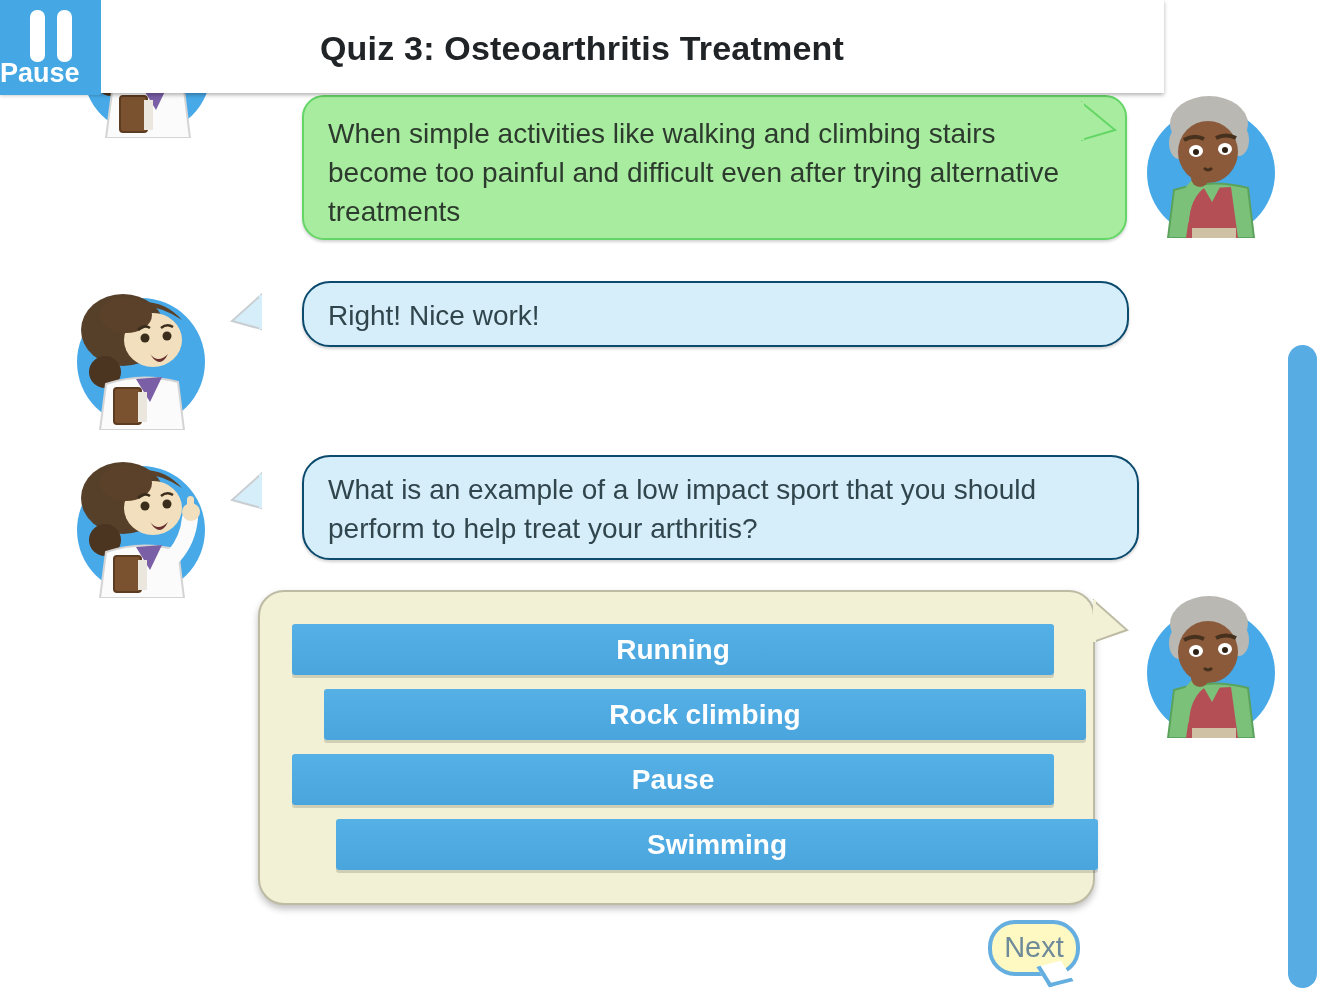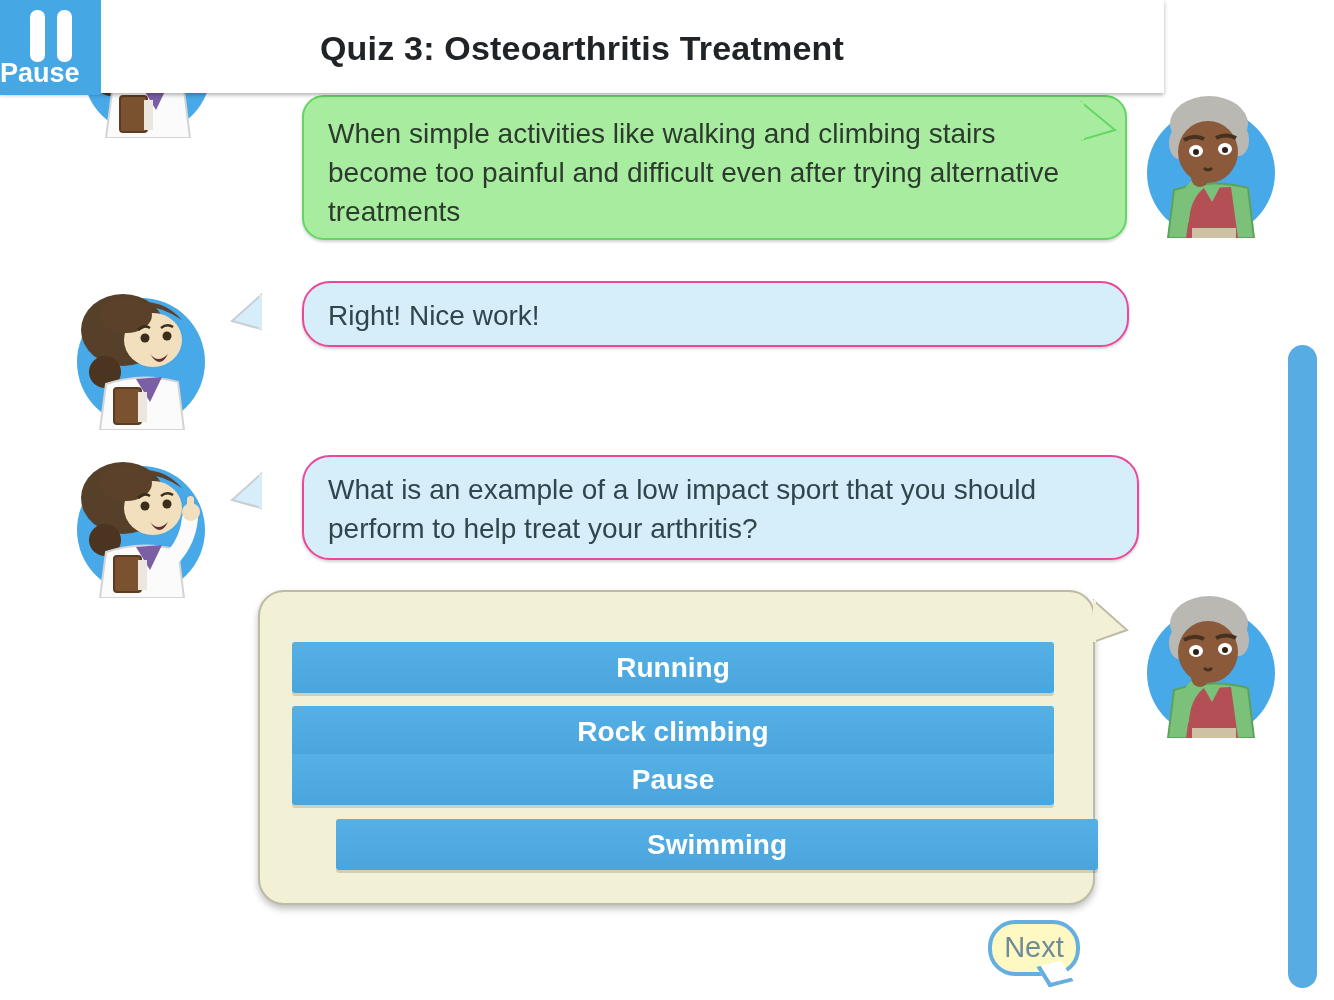--- a/index.html
+++ b/index.html
@@ -32,21 +32,21 @@
   .avatar{position:absolute;width:150px;height:150px;z-index:1;}
   .avatar svg{width:150px;height:150px;display:block;}
   
   .bubble{position:absolute;box-sizing:border-box;z-index:2;margin-left:44px;}
   .bubble-green{
     background:#a8ec9f;border:2px solid #64d666;border-radius:22px;
     box-shadow:0 2px 3px rgba(0,0,0,0.18);
     color:#2d3b2e;font-size:28px;line-height:39px;padding:17px 24px;
   }
   .bubble-blue{
-    background:#d5eefa;border:2px solid #ec4899;border-radius:28px;
+    background:#d5eefa;border:2px solid #0c4a6e;border-radius:28px;
     box-shadow:0 2px 3px rgba(0,0,0,0.18);
     color:#31454c;font-size:28px;line-height:39px;padding:13px 24px;
   }
   .tail{position:absolute;z-index:3;}
   
   .answer-panel{
     position:absolute;left:258px;top:590px;width:837px;height:315px;box-sizing:border-box;
     background:#f2f0d5;border:2px solid #bdbba4;border-radius:26px;
     box-shadow:0 4px 7px rgba(0,0,0,0.25);z-index:2;
   }
@@ -192,22 +192,22 @@
       <polygon points="70,99 96,97 84,122" fill="#7a5fa6"></polygon>
       <path d="M108 108 Q122 92 124 70" stroke="#fbfbfb" stroke-width="16" fill="none" stroke-linecap="round"></path>
       <circle cx="125" cy="64" r="9" fill="#f2dfbd"></circle>
       <rect x="121" y="48" width="7" height="16" rx="3.5" fill="#f2dfbd"></rect>
       <rect x="48" y="108" width="27" height="36" rx="3" fill="#7a5230" stroke="#5c3b20" stroke-width="2"></rect>
       <rect x="72" y="112" width="9" height="30" fill="#ece7de"></rect>
     </svg>
   </div>
 
   <div class="answer-panel">
-    <button class="answer-btn" style="top:32px;margin-top:18px;">Running</button>
-    <button class="answer-btn" style="top:114px;">Rock climbing</button>
+    <button class="answer-btn" style="top:32px;">Running</button>
+    <button class="answer-btn" style="top:97px;margin-left:32px;">Rock climbing</button>
     <button class="answer-btn" style="top:162px;">Pause</button>
     <button class="answer-btn" style="top:227px;margin-left:44px;">Swimming</button>
   </div>
   <svg class="tail" style="left:1093px;top:598px;" width="40" height="48">
     <polygon points="0,2 34,32 0,44" fill="#f2f0d5" stroke="#bdbba4" stroke-width="2"></polygon>
     <rect x="0" y="2" width="3" height="42" fill="#f2f0d5"></rect>
   </svg>
 
   <div class="avatar" style="left:1136px;top:588px;">
     <svg viewBox="0 0 150 150">

